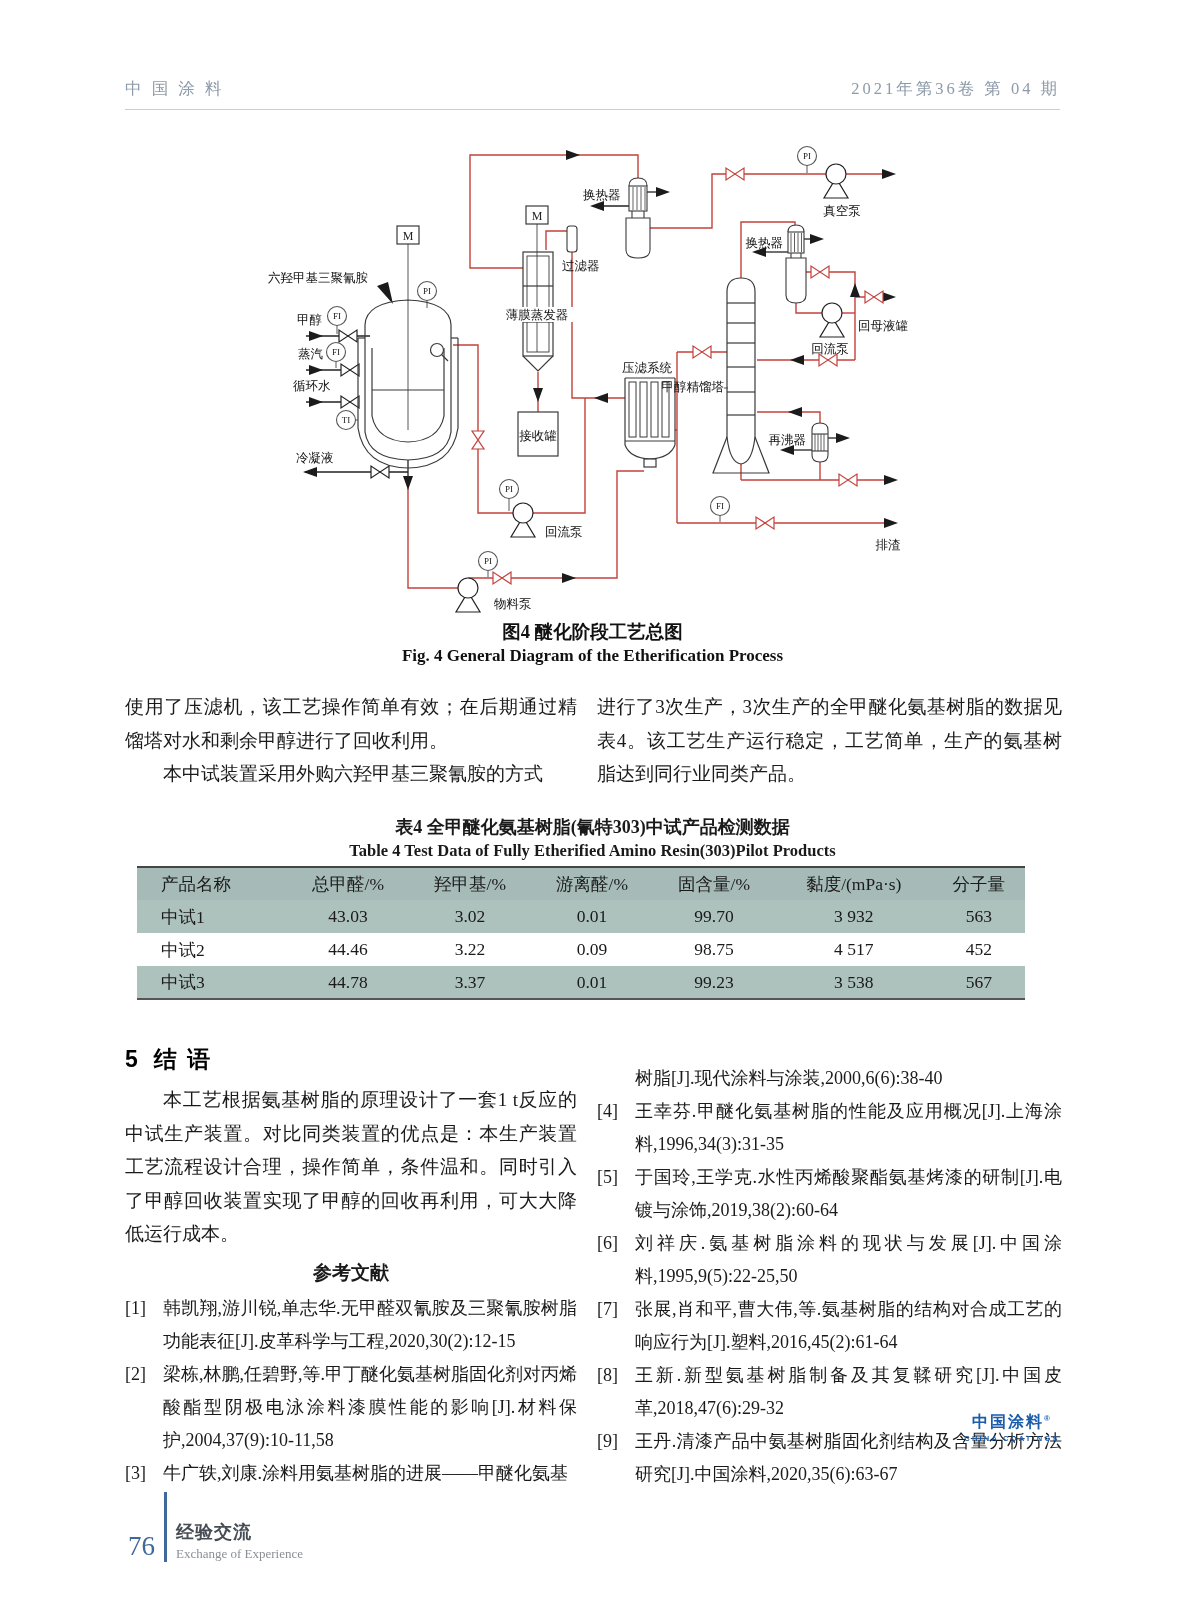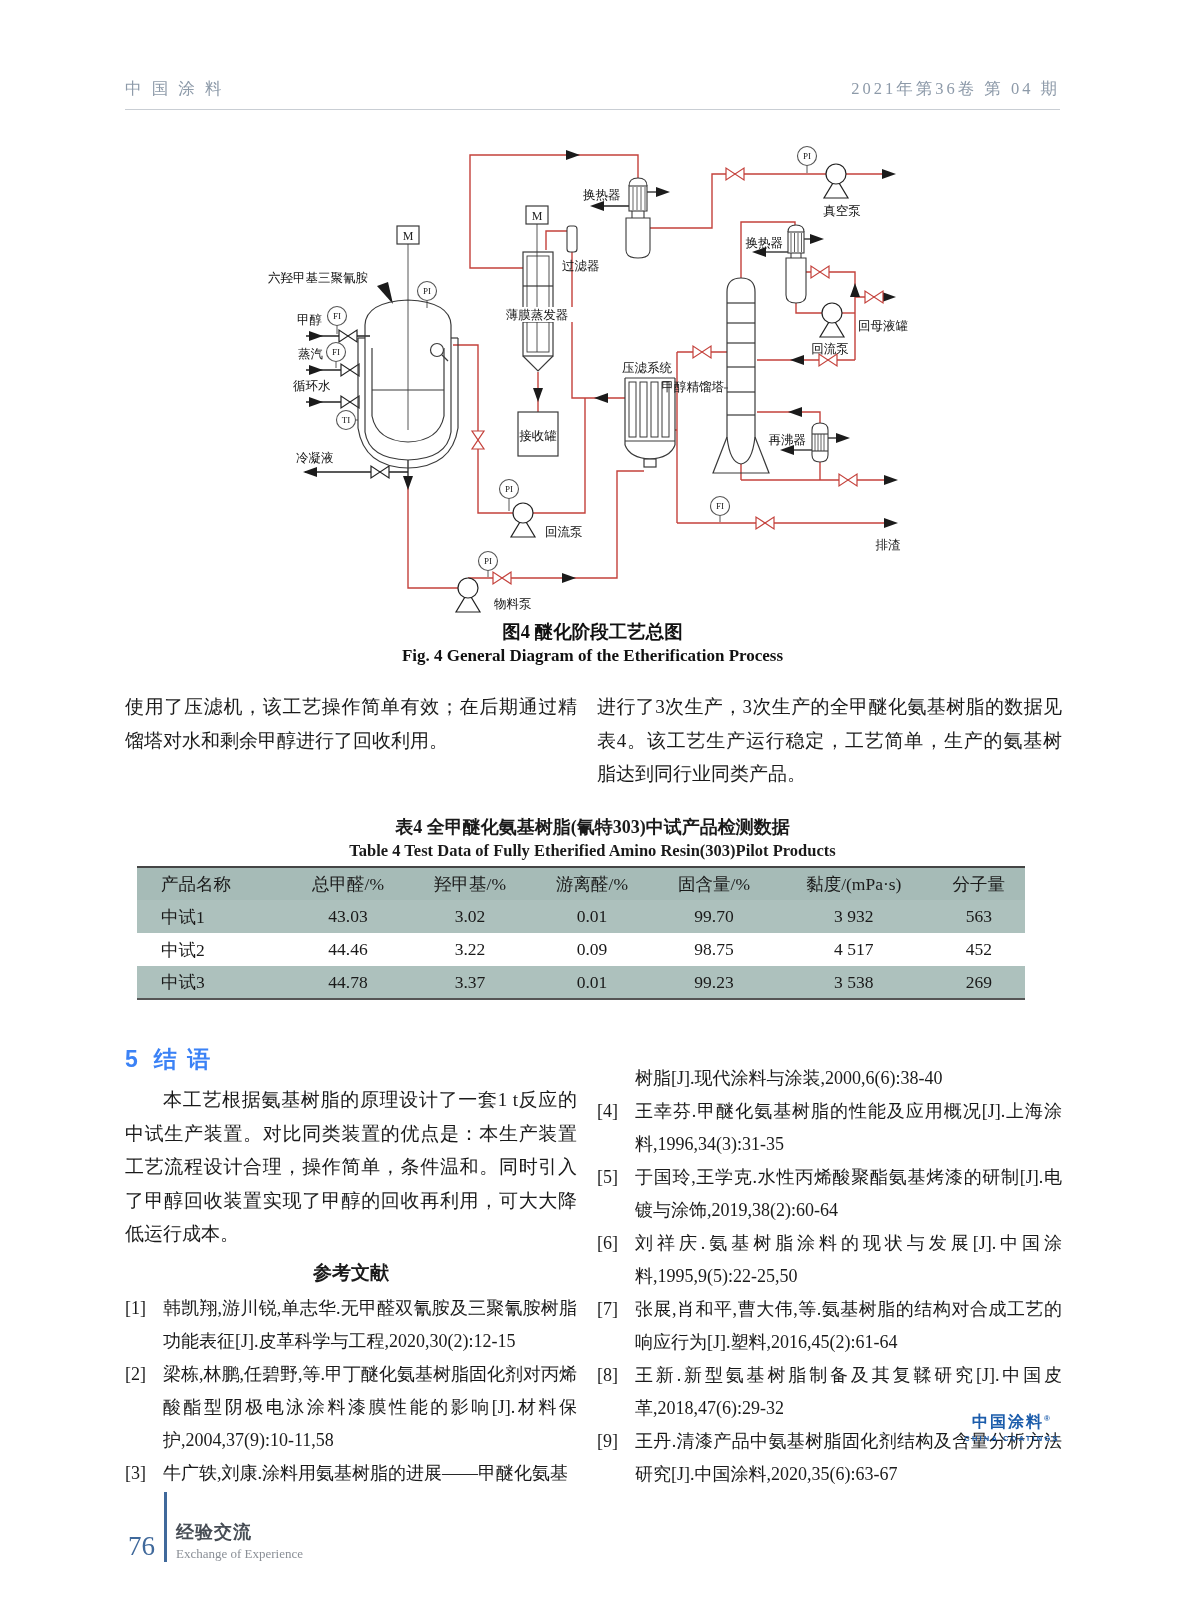--- a/index.html
+++ b/index.html
@@ -43,21 +43,21 @@
   table.data th, table.data td {
     font-weight:normal; height:33px; text-align:center; padding:0 4px;
   }
   table.data th:first-child, table.data td:first-child {
     text-align:left; padding-left:24px; width:150px;
   }
   table.data thead tr { background:#a6bbb7; }
   table.data tbody tr.stripe { background:#adc1bd; }
   .section-head {
     position:absolute; left:125px; top:1044px;
-    color:#3b82f6; font-weight:bold; font-size:23px;
+    color:#000000; font-weight:bold; font-size:23px;
     font-family:"Liberation Sans", sans-serif; letter-spacing:2px;
   }
   .section-head .num { margin-right:14px; }
   .conclusion { top:1083px; }
   .ref-heading {
     position:absolute; left:125px; top:1260px; width:452px;
     text-align:center; font-weight:bold; font-size:19px;
   }
   .refs { font-size:18px; line-height:33px; }
   .ref { display:flex; }
@@ -371,20 +371,21 @@
     <text class="dlabel" x="806" y="444" text-anchor="end">再沸器</text>
     <text class="dlabel" x="888" y="549" text-anchor="middle">排渣</text>
   </g>
 </svg>
 
 <div class="fig-caption-cn">图4  醚化阶段工艺总图</div>
 <div class="fig-caption-en">Fig. 4   General Diagram of the Etherification Process</div>
 
 <div class="col-left" style="top:690px">
   <p class="bodytext">使用了压滤机，该工艺操作简单有效；在后期通过精馏塔对水和剩余甲醇进行了回收利用。</p>
+  <p class="bodytext indent">本中试装置采用外购六羟甲基三聚氰胺的方式</p>
 </div>
 <div class="col-right" style="top:690px">
   <p class="bodytext">进行了3次生产，3次生产的全甲醚化氨基树脂的数据见表4。该工艺生产运行稳定，工艺简单，生产的氨基树脂达到同行业同类产品。</p>
 </div>
 
 <div class="tbl-title-cn">表4  全甲醚化氨基树脂(氰特303)中试产品检测数据</div>
 <div class="tbl-title-en">Table 4   Test Data of Fully Etherified Amino Resin(303)Pilot Products</div>
 
 <table class="data">
   <thead>
@@ -417,21 +418,21 @@
       <td>4 517</td>
       <td>452</td>
     </tr>
     <tr class="stripe">
       <td>中试3</td>
       <td>44.78</td>
       <td>3.37</td>
       <td>0.01</td>
       <td>99.23</td>
       <td>3 538</td>
-      <td>269</td>
+      <td>567</td>
     </tr>
   </tbody>
 </table>
 
 <div class="section-head">
   <span class="num">5</span><span>结  语</span>
 </div>
 <div class="col-left conclusion">
   <p class="bodytext indent">本工艺根据氨基树脂的原理设计了一套1 t反应的中试生产装置。对比同类装置的优点是：本生产装置工艺流程设计合理，操作简单，条件温和。同时引入了甲醇回收装置实现了甲醇的回收再利用，可大大降低运行成本。</p>
 </div>

